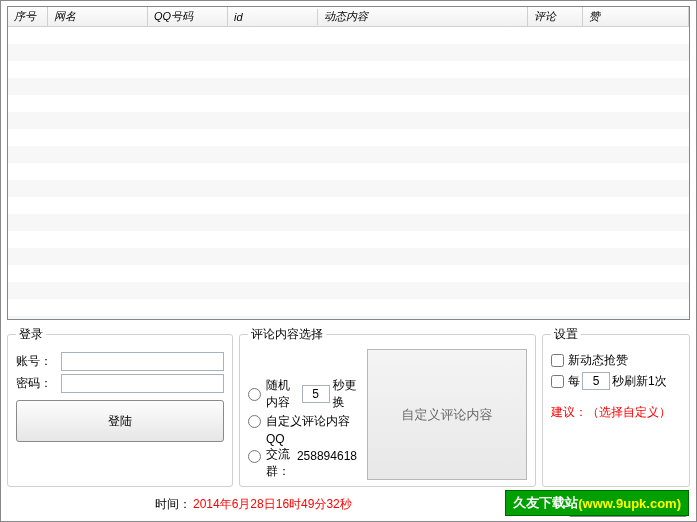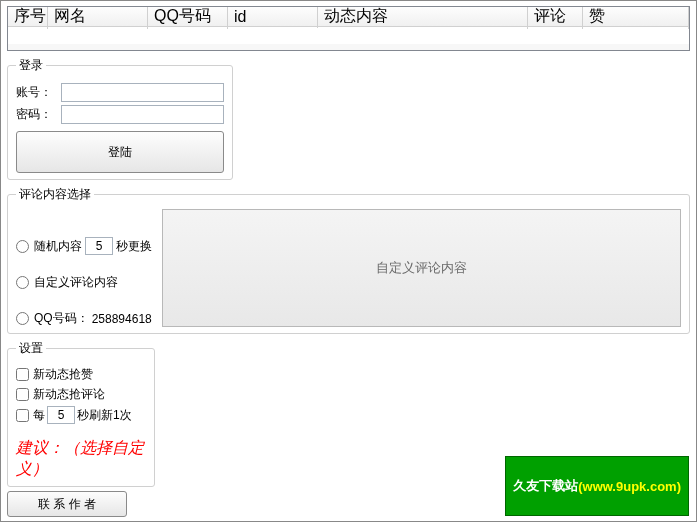--- a/index.html
+++ b/index.html
@@ -28,39 +28,39 @@
 .table-header {
   display: flex;
   background: linear-gradient(#fdfdfd, #f0f0f0);
   border-bottom: 1px solid #d0d0d0;
   height: 20px;
   align-items: center;
 }
 .th {
   border-right: 1px solid #d0d0d0;
   padding: 2px 6px;
-  font-size: 16px;
+  font-size: 11px;
   color: #000;
   white-space: nowrap;
   overflow: hidden;
+  font-style: italic;
 }
 .table-body {
   background: repeating-linear-gradient(
     to bottom,
     #fff 0, #fff 17px,
     #f7f7f7 17px, #f7f7f7 34px
   );
   height: calc(100% - 20px);
 }
 .bottom-panels {
   display: flex;
   gap: 6px;
   margin-top: 6px;
   align-items: stretch;
-  flex-direction: column;
 }
 fieldset {
   border: 1px solid #d0d0d0;
   border-radius: 3px;
   padding: 6px 8px 6px 8px;
   font-size: 12px;
 }
 legend { padding: 0 3px; font-size: 12px; }
 .login-box { width: 155px; }
 .login-row { display: flex; align-items: center; margin: 3px 0; gap: 9px; }
@@ -76,21 +76,21 @@
   width: 100%;
   margin-top: 4px;
   height: 42px;
   border: 1px solid #8a8a8a;
   border-radius: 3px;
   background: linear-gradient(#fdfdfd, #e6e6e6);
   cursor: pointer;
   font-size: 12px;
 }
 .comment-box { flex: 1; display: flex; gap: 10px; }
-.comment-left { display: flex; flex-direction: column; gap: 19px; margin-top: 28px; }
+.comment-left { display: flex; flex-direction: column; gap: 2px; margin-top: 28px; }
 .radio-row { display: flex; align-items: center; gap: 3px; }
 .radio-row input[type=radio] { margin-right: 2px; }
 .small-input {
   width: 28px;
   border: 1px solid #a8b2bd;
   height: 18px;
   text-align: center;
   font-size: 12px;
 }
 .custom-btn {
@@ -101,21 +101,21 @@
   display: flex;
   align-items: center;
   justify-content: center;
   font-size: 13px;
   cursor: pointer;
   min-width: 160px;
 }
 .settings-box { width: 148px; }
 .settings-row { display: flex; align-items: center; margin: 3px 0; gap: 2px; }
 .settings-row input[type=checkbox] { margin-right: 2px; }
-.suggest { color: #ff0000; font-size: 16px; margin-top: 14px; font-style: italic; }
+.suggest { color: #ff0000; font-size: 12px; margin-top: 14px; }
 .footer {
   display: flex;
   align-items: center;
   justify-content: space-between;
   margin-top: 2px;
   height: 30px;
 }
 .time-row { display: flex; align-items: center; gap: 2px; margin-left: 148px; }
 .time-red { color: #ff0000; }
 .contact-btn {
@@ -131,21 +131,21 @@
 .watermark {
   position: absolute;
   bottom: 6px;
   right: 8px;
   display: flex;
   align-items: center;
   background: #00a000;
   color: #fff;
   font-size: 13px;
   font-weight: bold;
-  padding: 20px 7px;
+  padding: 3px 7px;
   border: 1px solid #060;
 }
 .watermark .url { color: #ffff00; text-align: center; }
 </style>
 </head>
 <body>
 
 <div class="app">
   <div class="table-area">
     <div class="table-header">
@@ -182,50 +182,50 @@
           <span>随机内容</span>
           <input class="small-input" type="text" value="5" style="">
           <span>秒更换</span>
         </div>
         <div class="radio-row">
           <input type="radio" name="ctype" style="">
           <span>自定义评论内容</span>
         </div>
         <div class="radio-row">
           <input type="radio" name="ctype" style="">
-          <span>QQ号码：</span>
+          <span>QQ交流群：</span>
           <span>258894618</span>
         </div>
       </div>
       <div class="custom-btn">自定义评论内容</div>
     </fieldset>
 
     <fieldset class="settings-box">
       <legend>设置</legend>
       <div class="settings-row">
         <input type="checkbox" style="">
         <span>新动态抢赞</span>
       </div>
       <div class="settings-row">
         <input type="checkbox" style="">
-        <span>新动态抢评论</span>
-      </div>
-      <div class="settings-row">
-        <input type="checkbox" style="">
         <span>每</span>
         <input class="small-input" type="text" value="5" style="">
         <span>秒刷新1次</span>
       </div>
       <div class="suggest">
         <span>建议：</span><span>（选择自定义）</span>
       </div>
     </fieldset>
   </div>
 
   <div class="footer">
+    <div class="time-row">
+      <span>时间：</span>
+      <span class="time-red">2014年6月28日16时49分32秒</span>
+    </div>
     <button class="contact-btn">联 系 作 者</button>
   </div>
 </div>
 
 <div class="watermark">
   <span>久友下载站</span>
   <span class="url">(www.9upk.com)</span>
 </div>
 
 </body></html>

